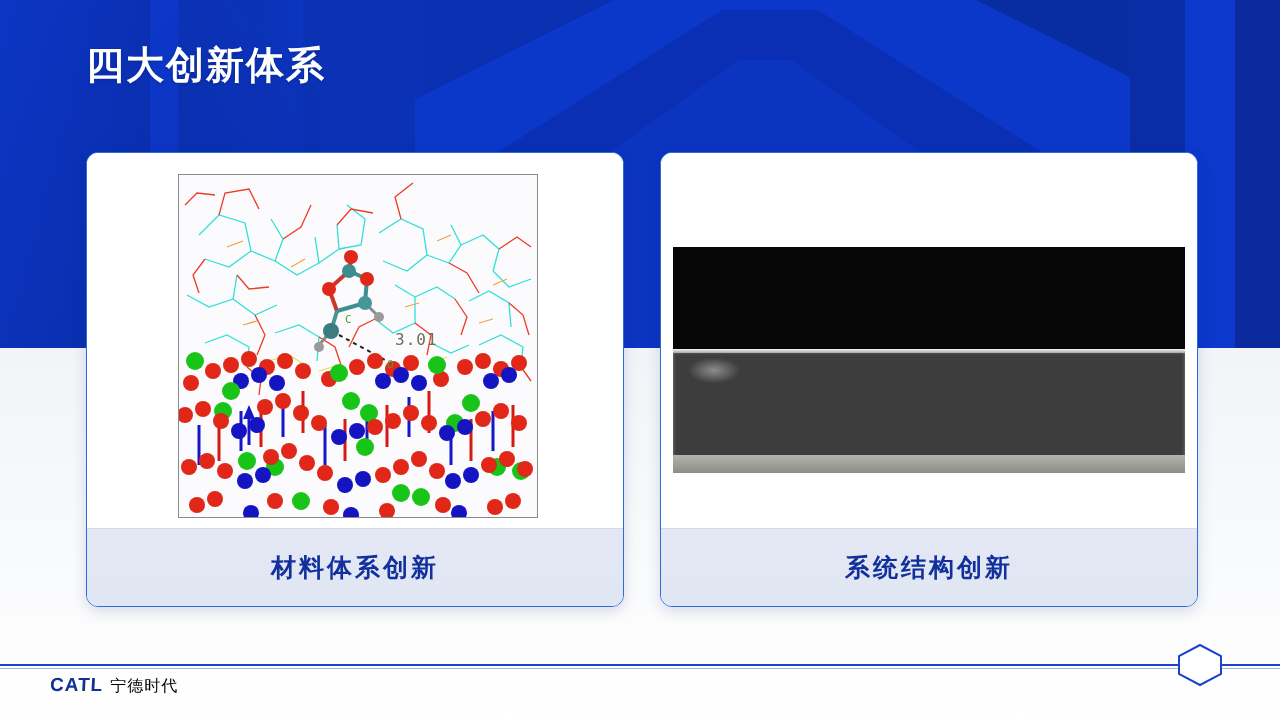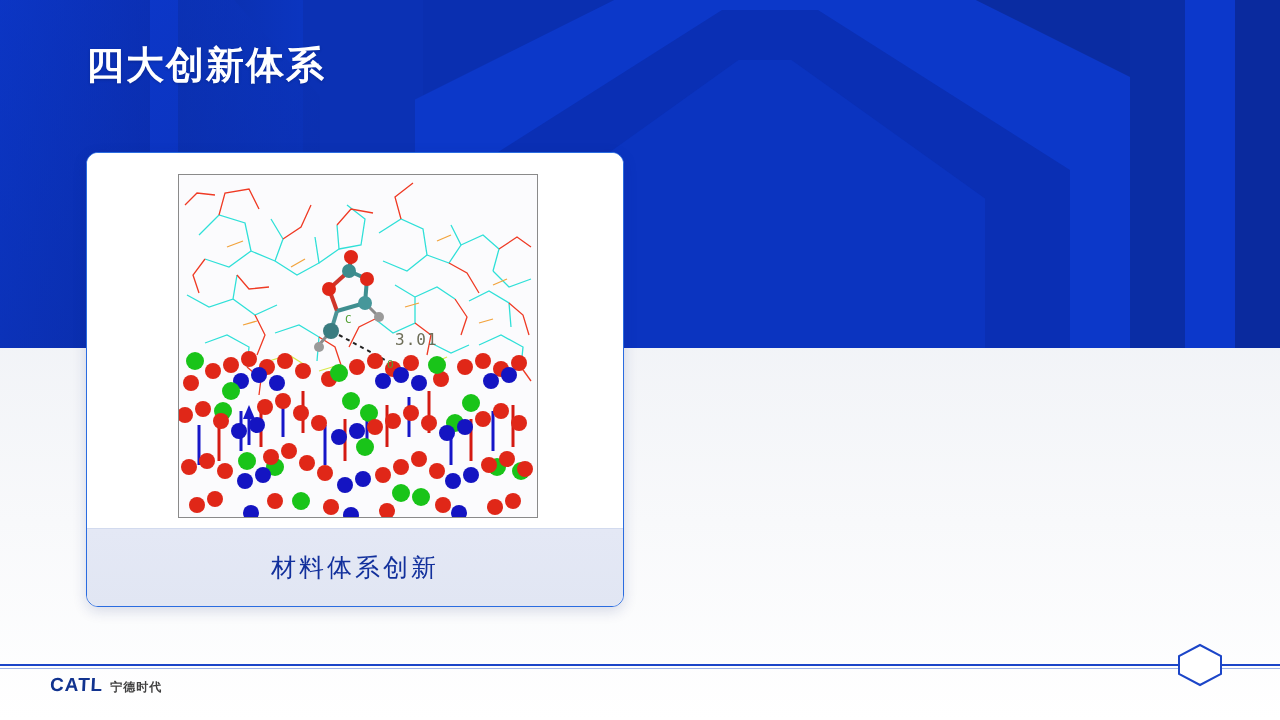--- a/index.html
+++ b/index.html
@@ -81,21 +81,21 @@
     flex:1 1 auto;position:relative;background:#ffffff;
     display:flex;align-items:center;justify-content:center;
   }
   .card-caption{
     height:77px;flex:0 0 77px;
     background:linear-gradient(180deg,#e4e8f5 0%,#e1e6f3 100%);
     border-top:1px solid #d2daee;
     display:flex;align-items:center;justify-content:center;
   }
   .card-caption span{
-    font-size:25px;font-weight:normal;color:#12309c;letter-spacing:3px;
+    font-size:25px;font-weight:bold;color:#12309c;letter-spacing:3px;
     font-family:"DejaVu Sans","Liberation Sans",sans-serif;
   }
 
   
   .mol-wrap{
     position:absolute;left:91px;top:21px;width:358px;height:342px;
     border:1px solid #8a8a8a;background:#fbfbfd;overflow:hidden;
   }
   .mol-wire{position:absolute;left:0;top:0;width:100%;height:100%;}
   .mol-label{
@@ -152,21 +152,21 @@
   }
   .logo{
     position:absolute;left:50px;top:674px;display:flex;align-items:baseline;gap:7px;
   }
   .logo .en{
     font-size:19px;font-weight:bold;color:#11338f;letter-spacing:1px;
     font-family:"Liberation Sans","DejaVu Sans",sans-serif;
     transform:skewX(-3deg);
   }
   .logo .cn{
-    font-size:12px;font-weight:bold;color:#404040;letter-spacing:1px;
+    font-size:16px;font-weight:normal;color:#000000;letter-spacing:1px;
     font-family:"DejaVu Sans","Liberation Sans",sans-serif;
   }
 </style>
 </head>
 <body>
 
 <div class="slide">
 
   <div class="bg-bottom"></div>
   <div class="bg-top">
@@ -413,20 +413,33 @@
         <div class="mol-label d301">3.01</div>
         <div class="mol-label lc">C</div>
         <div class="mol-label lo">O</div>
       </div>
     </div>
     <div class="card-caption">
       <span>材料体系创新</span>
     </div>
   </div>
 
+  <div class="card card-right">
+    <div class="card-figure">
+      <div class="sem">
+        <div class="sem-dark"></div>
+        <div class="sem-layer"></div>
+        <div class="sem-top-edge"></div>
+        <div class="sem-foot"></div>
+      </div>
+    </div>
+    <div class="card-caption">
+      <span>系统结构创新</span>
+    </div>
+  </div>
 
   <div class="footer-rule"></div>
   <div class="footer-rule-thin"></div>
   <svg class="hexagon" viewBox="0 0 48 44">
     <polygon points="24,2 45,13 45,31 24,42 3,31 3,13" fill="#ffffff" stroke="#1b45c8" stroke-width="2"></polygon>
   </svg>
   <div class="logo">
     <span class="en">CATL</span>
     <span class="cn">宁德时代</span>
   </div>

